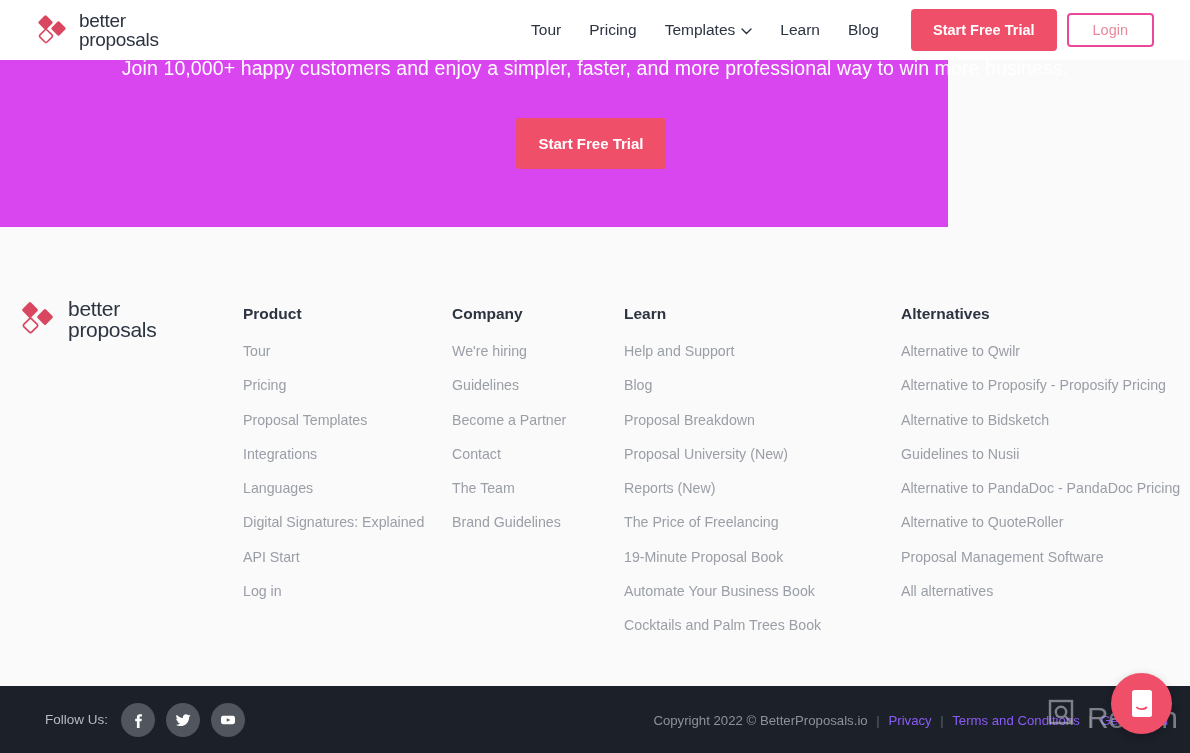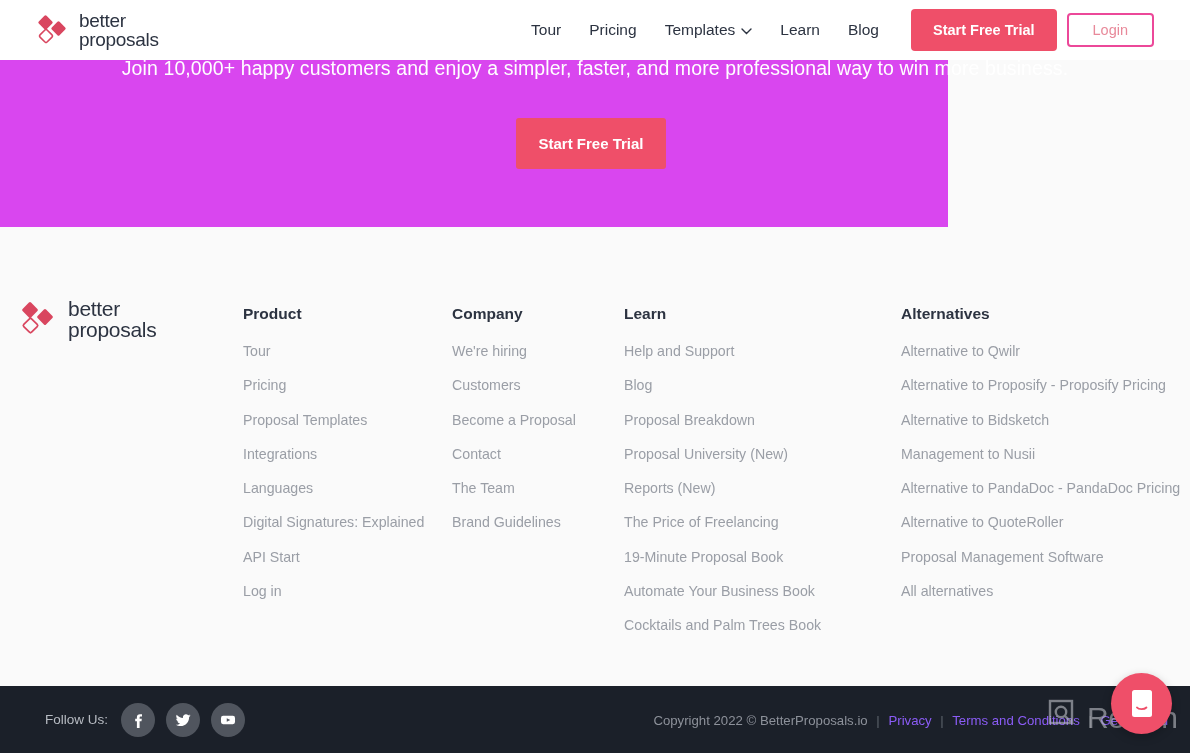--- a/index.html
+++ b/index.html
@@ -213,22 +213,22 @@
         <a class="col-link">Integrations</a>
         <a class="col-link">Languages</a>
         <a class="col-link">Digital Signatures: Explained</a>
         <a class="col-link">API Start</a>
         <a class="col-link">Log in</a>
       </div>
 
       <div class="col col-company">
         <div class="col-title">Company</div>
         <a class="col-link">We're hiring</a>
-        <a class="col-link">Customers</a>
-        <a class="col-link">Become a Proposal</a>
+        <a class="col-link">Guidelines</a>
+        <a class="col-link">Become a Partner</a>
         <a class="col-link">Contact</a>
         <a class="col-link">The Team</a>
         <a class="col-link">Brand Guidelines</a>
       </div>
 
       <div class="col col-learn">
         <div class="col-title">Learn</div>
         <a class="col-link">Help and Support</a>
         <a class="col-link">Blog</a>
         <a class="col-link">Proposal Breakdown</a>
@@ -238,21 +238,21 @@
         <a class="col-link">19-Minute Proposal Book</a>
         <a class="col-link">Automate Your Business Book</a>
         <a class="col-link">Cocktails and Palm Trees Book</a>
       </div>
 
       <div class="col col-alternatives">
         <div class="col-title">Alternatives</div>
         <a class="col-link">Alternative to Qwilr</a>
         <a class="col-link">Alternative to Proposify - Proposify Pricing</a>
         <a class="col-link">Alternative to Bidsketch</a>
-        <a class="col-link">Management to Nusii</a>
+        <a class="col-link">Guidelines to Nusii</a>
         <a class="col-link">Alternative to PandaDoc - PandaDoc Pricing</a>
         <a class="col-link">Alternative to QuoteRoller</a>
         <a class="col-link">Proposal Management Software</a>
         <a class="col-link">All alternatives</a>
       </div>
 
     </div>
   </section>
 
   <section class="bottombar">

